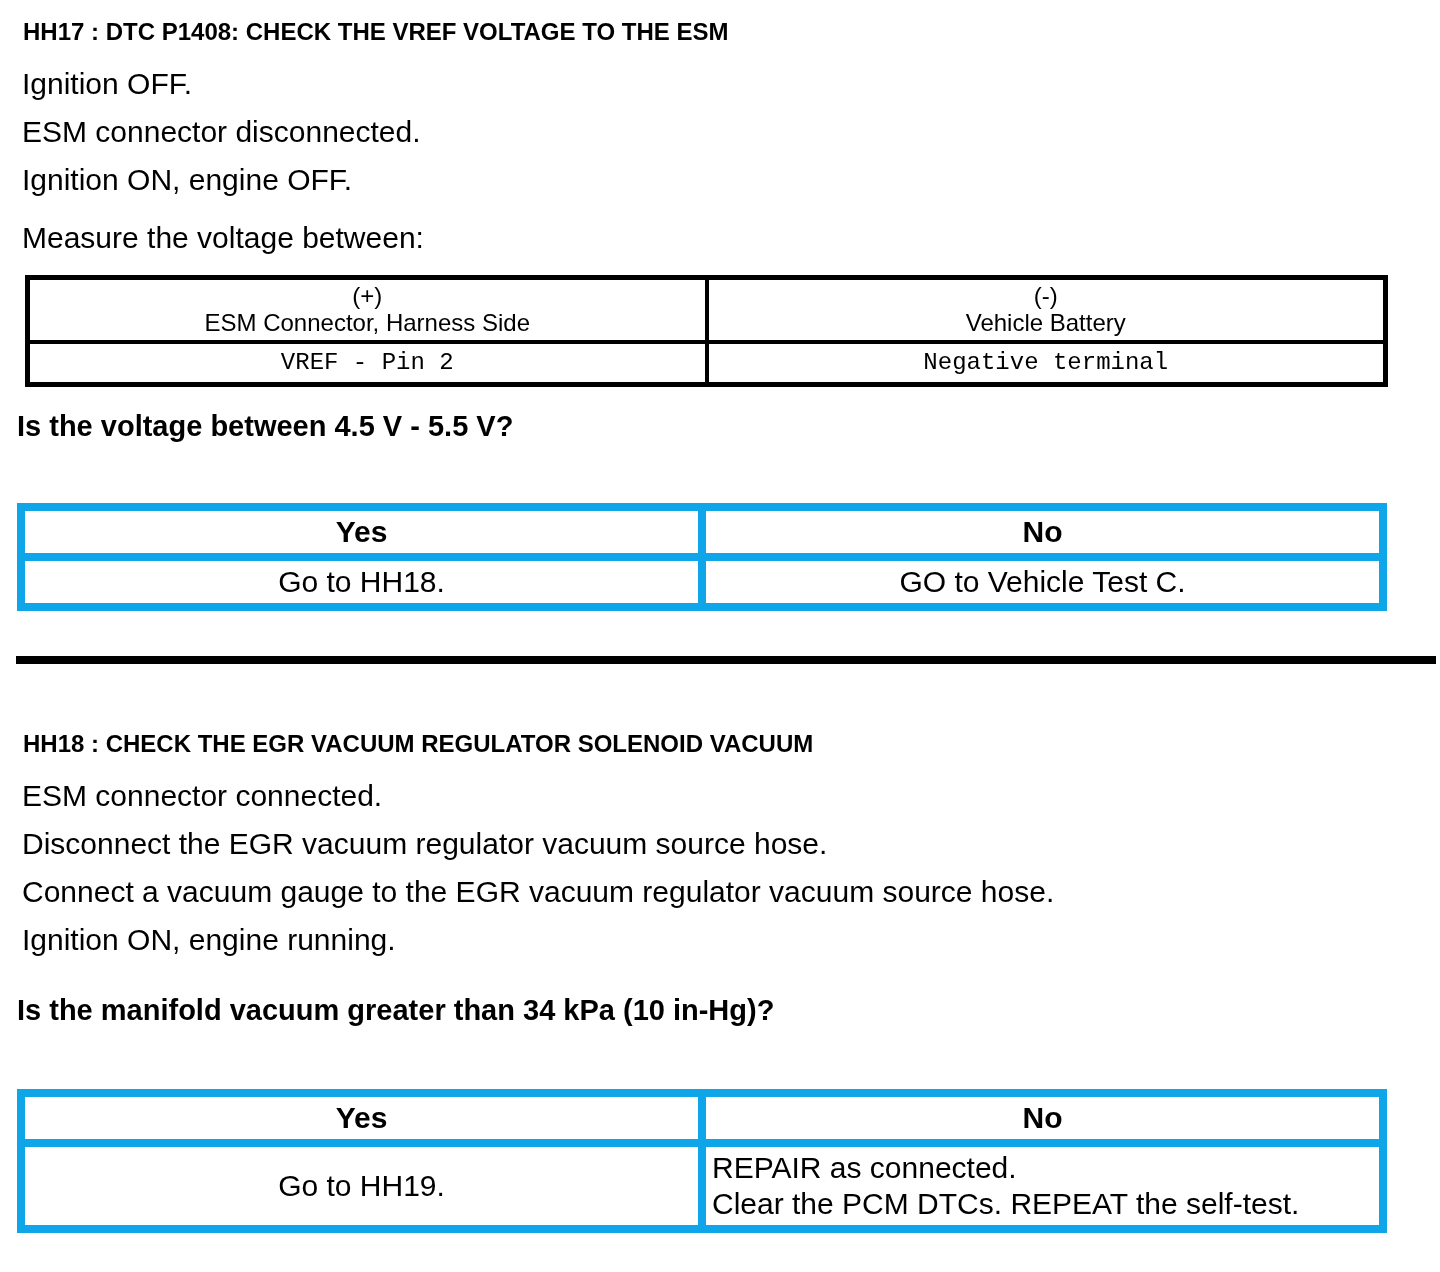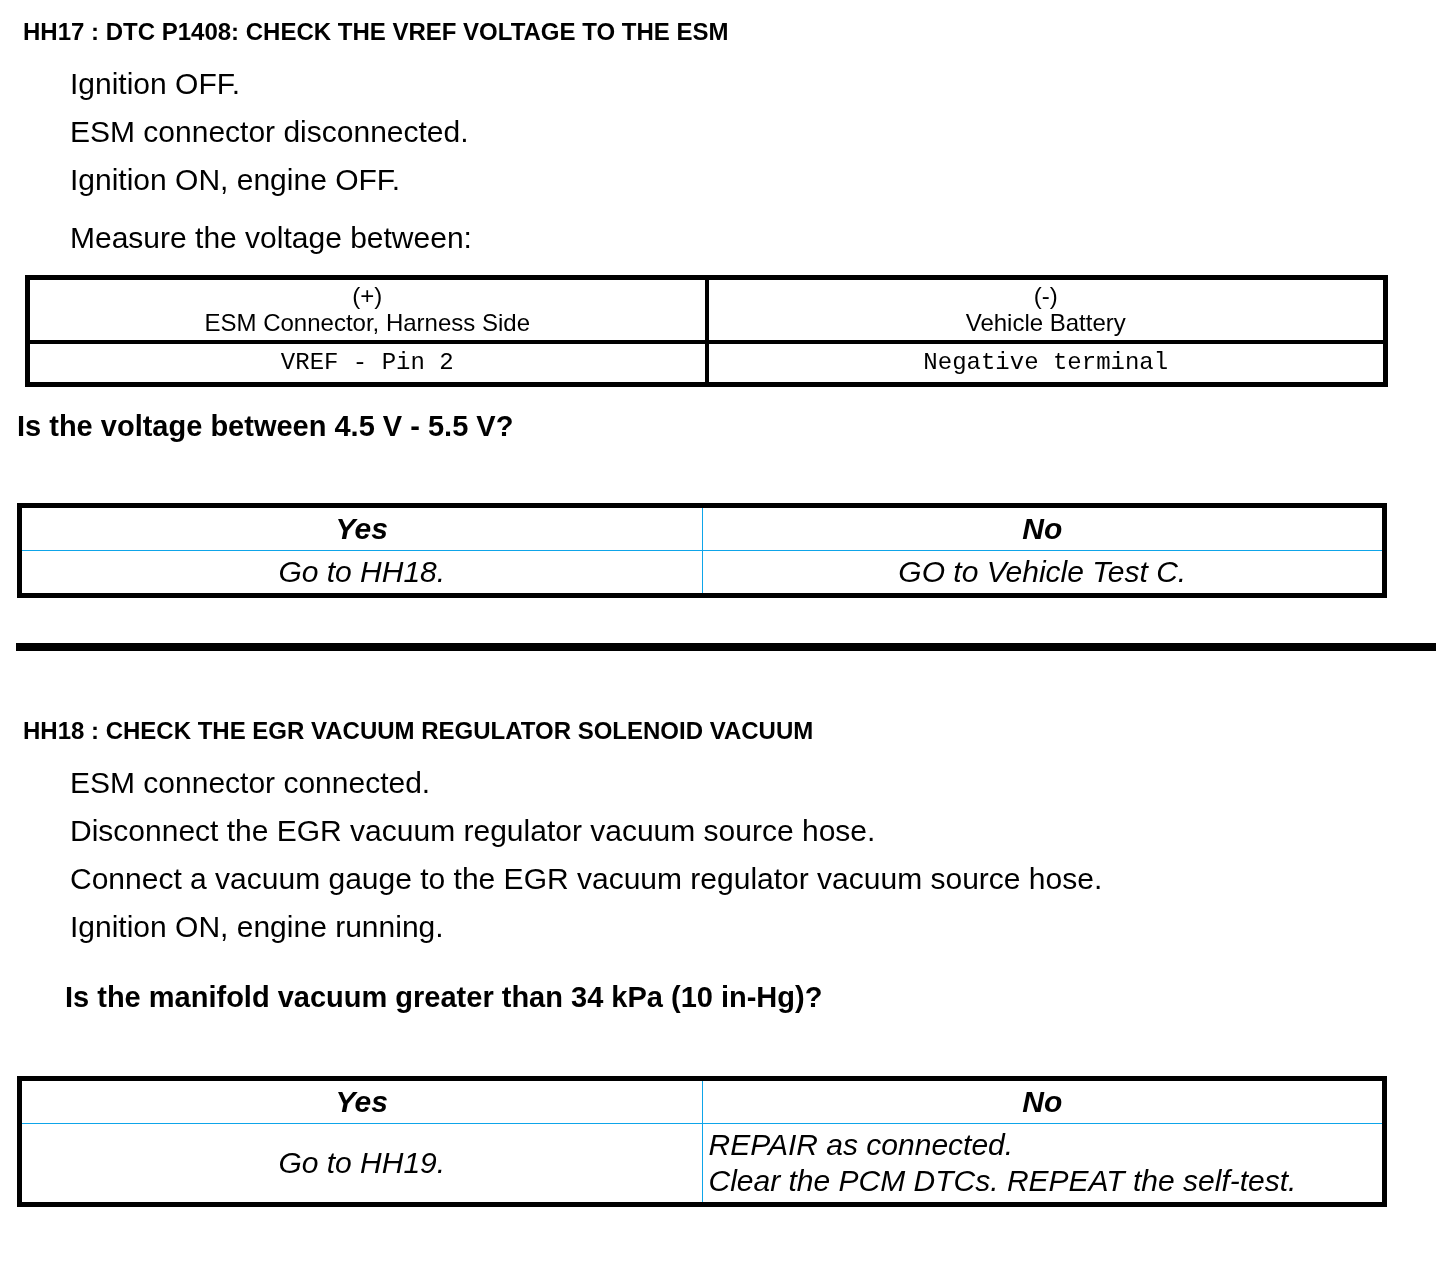--- a/index.html
+++ b/index.html
@@ -19,21 +19,20 @@
     border-radius: 11px;
   }
   .section-heading {
     font-weight: bold;
     font-size: 24px;
     line-height: 28px;
     margin: 0 0 0 23px;
   }
   .steps {
     margin-top: 14px;
-    padding-left: 48px;
   }
   .step {
     font-size: 30px;
     line-height: 48px;
     margin: 0 0 0 22px;
     white-space: nowrap;
   }
   .step.gap-before {
     margin-top: 10px;
   }
@@ -70,25 +69,24 @@
   
   .decision-table {
     border-collapse: collapse;
     table-layout: fixed;
     width: 1370px;
     margin: 60px 0 0 17px;
     border: 5px solid #000;
   }
   .decision-table th,
   .decision-table td {
-    border: 1px solid #0ea5e9;
+    border: 8px solid #0ea5e9;
     vertical-align: middle;
     text-align: center;
     font-size: 30px;
-    font-style: italic;
   }
   .decision-table th {
     font-weight: bold;
     height: 40px;
   }
   .decision-table td { height: 40px; }
   .decision-table td .cell-line { line-height: 36px; }
   .decision-table.tall td { height: 76px; }
   .decision-table td.left-cell {
     text-align: left;

